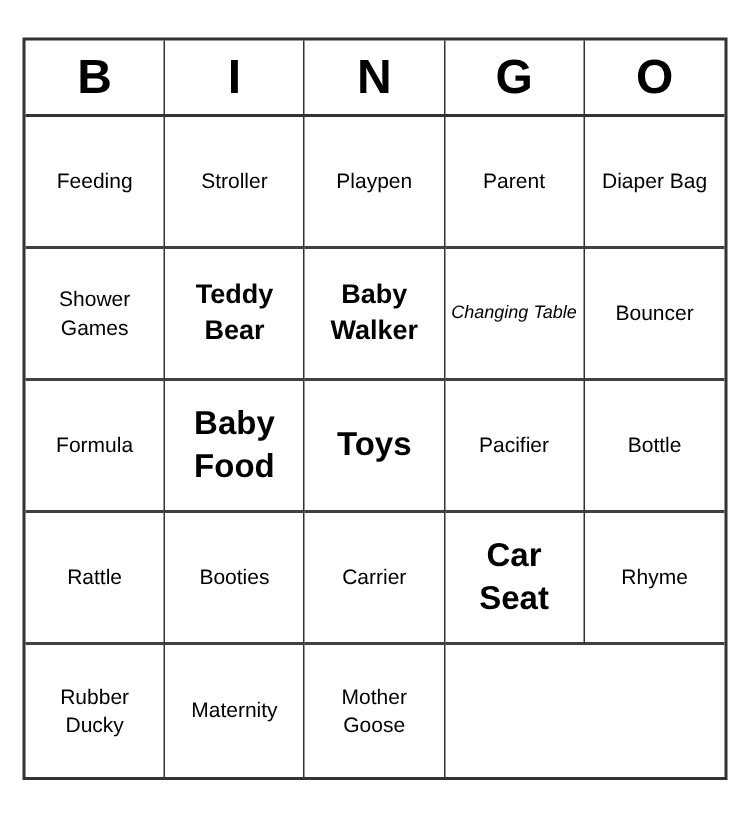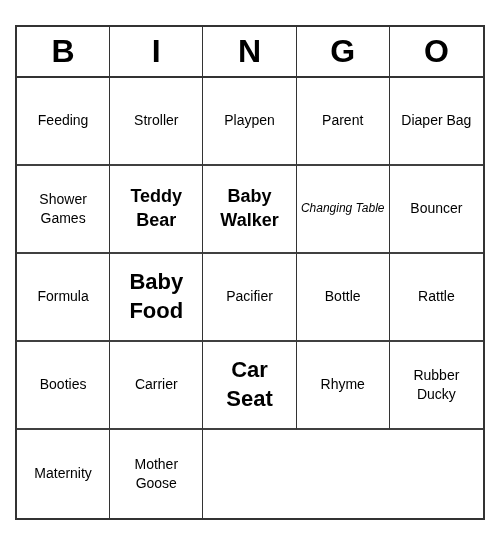--- a/index.html
+++ b/index.html
@@ -111,20 +111,23 @@
       <div class="bingo-cell">
         <span class="cell-text">Bouncer</span>
       </div>
       <div class="bingo-cell">
         <span class="cell-text">Formula</span>
       </div>
       <div class="bingo-cell">
         <span class="cell-text large">Baby Food</span>
       </div>
       <div class="bingo-cell">
+        <span class="cell-text large">Toys</span>
+      </div>
+      <div class="bingo-cell">
         <span class="cell-text">Pacifier</span>
       </div>
       <div class="bingo-cell">
         <span class="cell-text">Bottle</span>
       </div>
       <div class="bingo-cell">
         <span class="cell-text">Rattle</span>
       </div>
       <div class="bingo-cell">
         <span class="cell-text">Booties</span>

